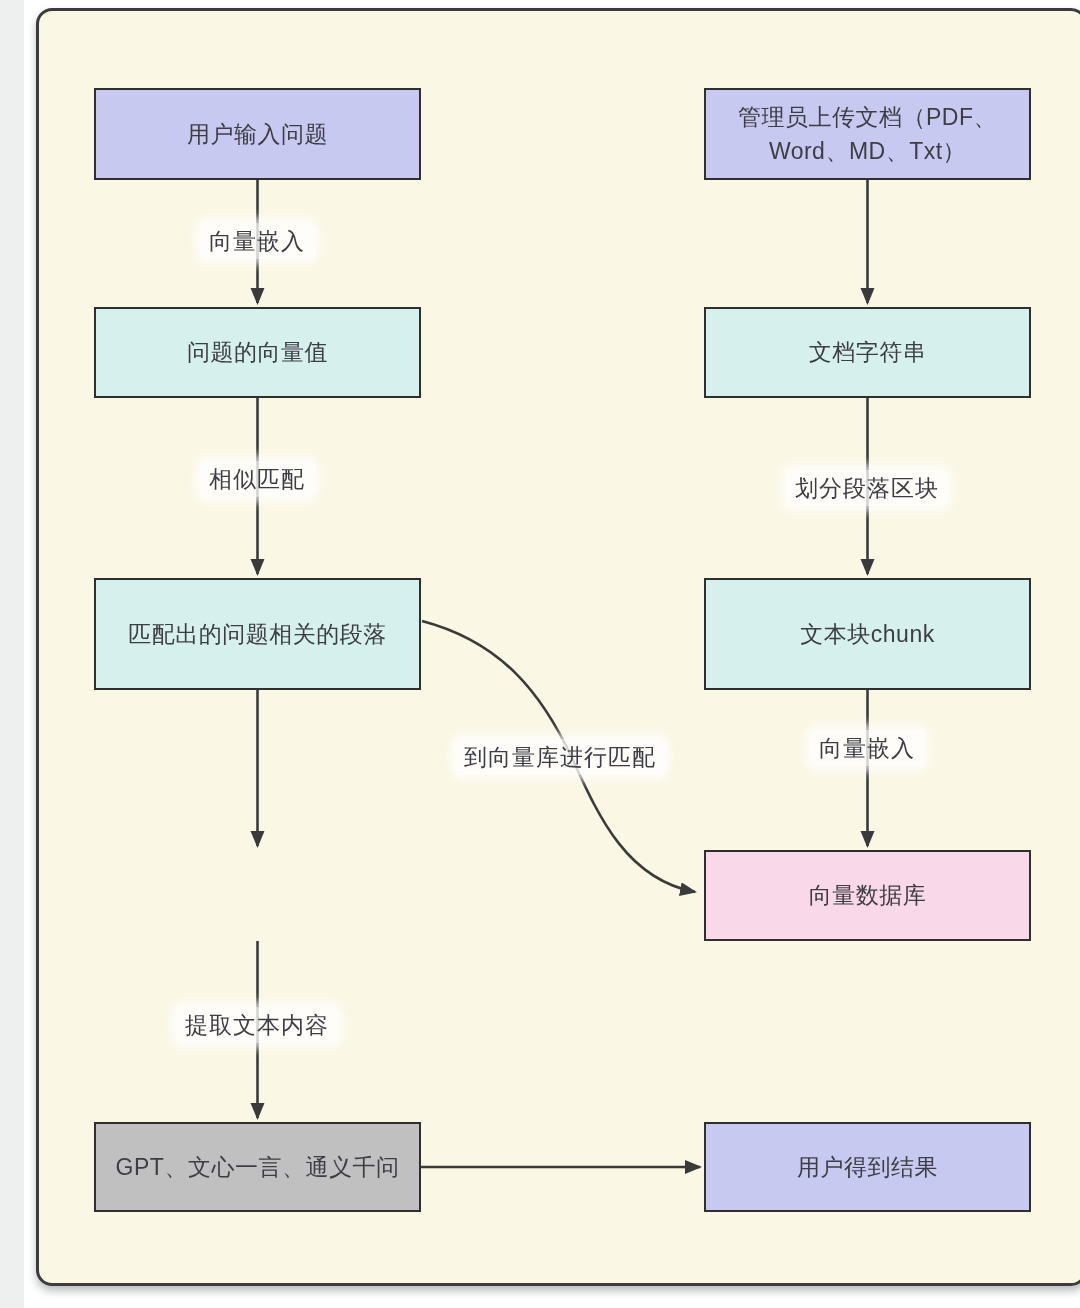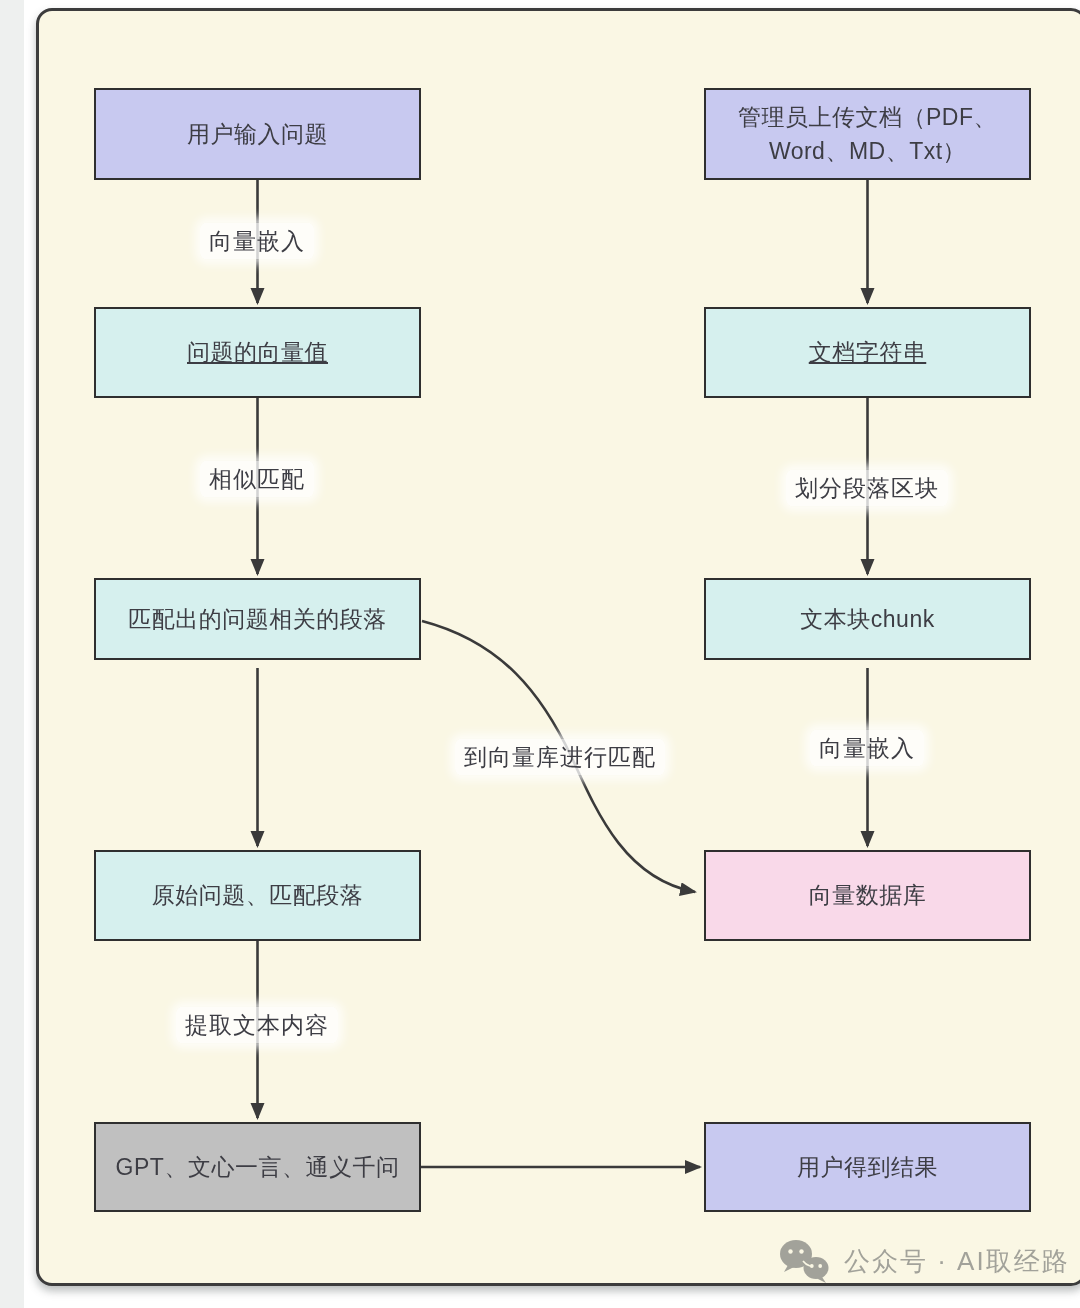--- a/index.html
+++ b/index.html
@@ -21,21 +21,21 @@
   .connectors{position:absolute;left:0;top:0;width:1080px;height:1308px;pointer-events:none;}
   .conn{stroke:var(--arrow);stroke-width:2.6px;fill:none;}
   .ah-fill{fill:var(--arrow);}
   .node{
     position:absolute;display:flex;align-items:center;justify-content:center;
     width:327px;border:2.5px solid var(--node-border);box-sizing:border-box;
     color:var(--text);font-size:23px;text-align:center;line-height:1.5;
     padding:4px 16px;letter-spacing:.5px;
   }
   .col-left{left:70px;} .col-right{left:680px;}
-  .r1{top:88px;height:92px;} .r2{top:307px;height:91px;text-decoration:underline;} .r3{top:578px;height:82px;}
+  .r1{top:88px;height:92px;} .r2{top:307px;height:91px;} .r3{top:578px;height:112px;}
   .r4{top:850px;height:91px;} .r5{top:1122px;height:90px;text-align:center;}
   .fill-purple{background:var(--node-purple);}
   .fill-cyan{background:var(--node-cyan);}
   .fill-pink{background:var(--node-pink);padding-left:16px;}
   .fill-gray{background:var(--node-gray);}
   .edge-label{
     position:absolute;transform:translate(-50%,-50%);
     color:var(--text);font-size:23px;letter-spacing:1px;white-space:nowrap;
     background:rgba(255,255,255,.78);padding:3px 9px;border-radius:7px;
     box-shadow:0 0 10px 5px rgba(255,255,255,.75);
@@ -75,23 +75,20 @@
 
   <div class="node col-left r1 fill-purple">
     <span>用户输入问题</span>
   </div>
   <div class="node col-left r2 fill-cyan">
     <span>问题的向量值</span>
   </div>
   <div class="node col-left r3 fill-cyan">
     <span>匹配出的问题相关的段落</span>
   </div>
-  <div class="node col-left r4 fill-cyan">
-    <span>原始问题、匹配段落</span>
-  </div>
   <div class="node col-left r5 fill-gray">
     <span>GPT、文心一言、通义千问</span>
   </div>
 
   <div class="node col-right r1 fill-purple">
     <span>管理员上传文档（PDF、Word、MD、Txt）</span>
   </div>
   <div class="node col-right r2 fill-cyan">
     <span>文档字符串</span>
   </div>
@@ -105,33 +102,13 @@
     <span>用户得到结果</span>
   </div>
 
   <div class="edge-label" style="left:233px;top:241px;">向量嵌入</div>
   <div class="edge-label" style="left:233px;top:479px;">相似匹配</div>
   <div class="edge-label" style="left:233px;top:1025px;">提取文本内容</div>
   <div class="edge-label" style="left:843px;top:488px;">划分段落区块</div>
   <div class="edge-label" style="left:843px;top:748px;">向量嵌入</div>
   <div class="edge-label" style="left:536px;top:757px;">到向量库进行匹配</div>
 
-  <div class="footer">
-    <svg class="wx" viewBox="0 0 56 48" xmlns="http://www.w3.org/2000/svg">
-      <g fill="#a2a29a">
-        <ellipse cx="20" cy="17" rx="16" ry="14"></ellipse>
-        <path d="M12 28 L8 35 L18 30 Z"></path>
-        <ellipse cx="40" cy="31" rx="12.5" ry="11"></ellipse>
-        <path d="M46 40 L50 46 L41 41.5 Z"></path>
-      </g>
-      <g fill="#faf7e4">
-        <circle cx="14.5" cy="14.5" r="2.2"></circle>
-        <circle cx="25.5" cy="14.5" r="2.2"></circle>
-      </g>
-      <g fill="#faf7e4">
-        <circle cx="35.8" cy="29" r="1.9"></circle>
-        <circle cx="44.2" cy="29" r="1.9"></circle>
-      </g>
-      <path d="M27 24 a14 12 0 0 0 7 5" stroke="#faf7e4" stroke-width="1.6" fill="none"></path>
-    </svg>
-    <span>公众号 · AI取经路</span>
-  </div>
 </div>
 
 </body></html>

